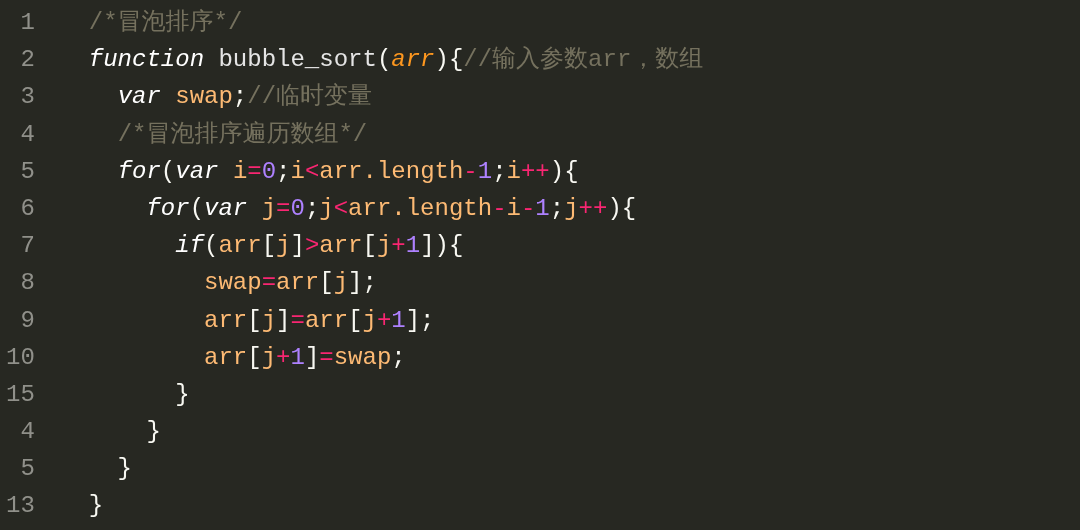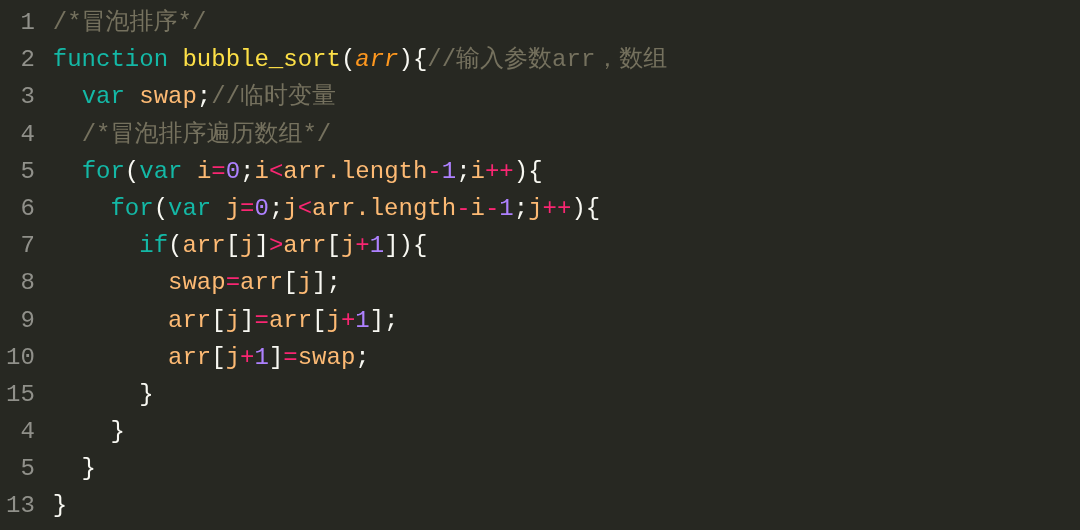--- a/index.html
+++ b/index.html
@@ -28,28 +28,29 @@
       padding: 4px 10px 0 6px;
       user-select: none;
       min-width: 44px;
     }
     .gutter .ln {
       display: block;
     }
     .code {
       padding: 4px 0 0 8px;
       white-space: pre;
+      margin-left: 36px;
     }
     .line {
       display: block;
     }
     
     .cm { color: #75715e; }         
-    .kw { color: #14b8a6; }      
-    .fn { color: #fde047; }         
+    .kw { color: #ffffff; font-style: italic; }      
+    .fn { color: #e5e5e5; }         
     .arg { color: #fd971f; font-style: italic; } 
     .pn { color: #f8f8f2; }         
     .op { color: #f92672; }         
     .nm { color: #ae81ff; }         
     .id { color: #fdba74; }         
   </style>
 </head>
 <body>
 
 <div class="editor">

